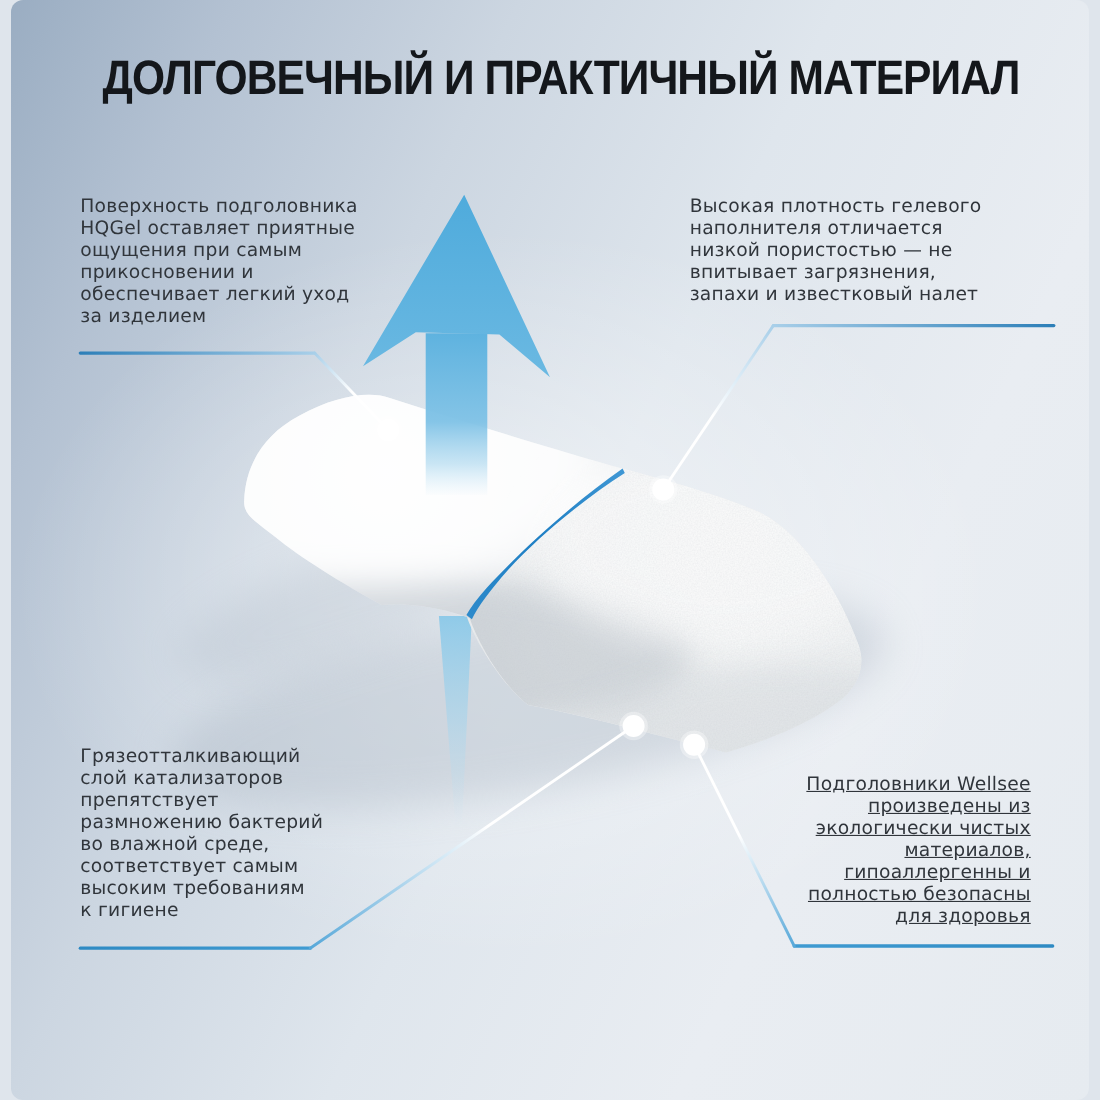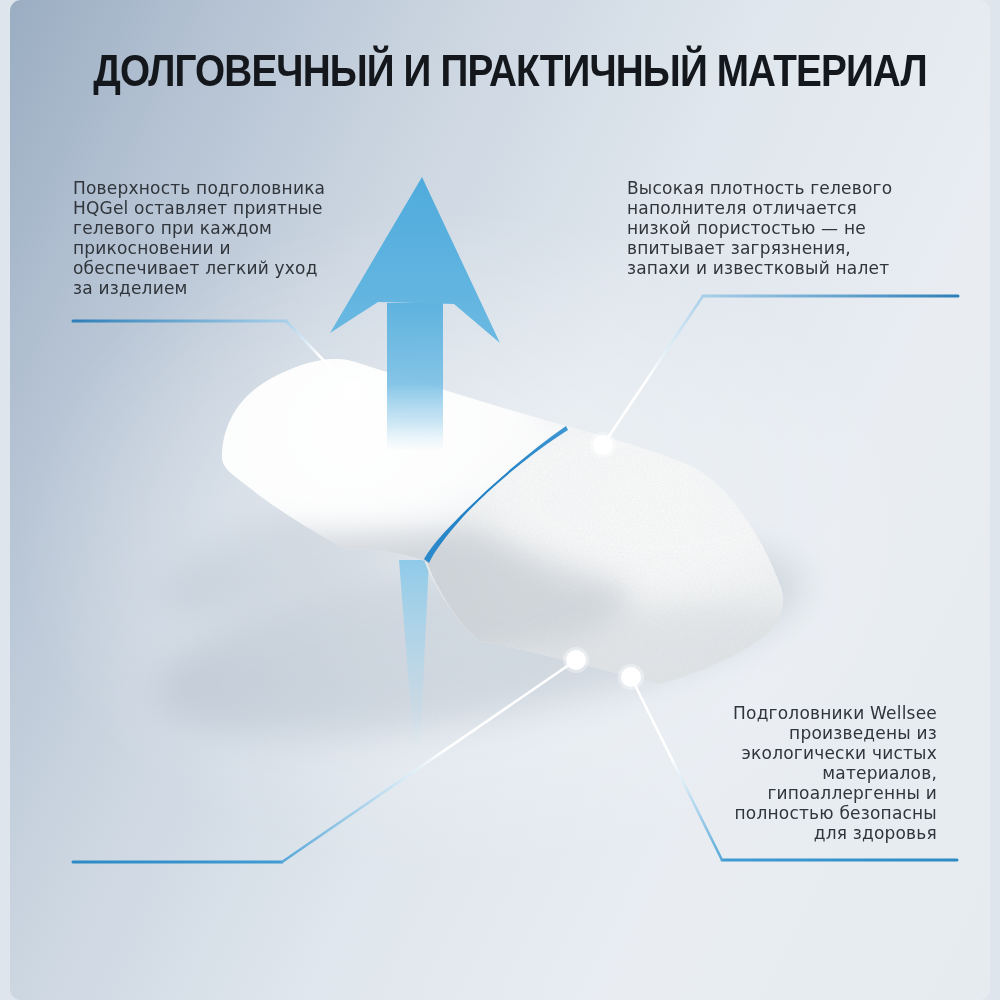--- a/index.html
+++ b/index.html
@@ -17,21 +17,21 @@
     letter-spacing:-1px;color:#14171b;transform:scaleX(.88);transform-origin:50% 50%;
     white-space:nowrap;
   }
   .block{
     position:absolute;font-family:"DejaVu Sans","Liberation Sans",sans-serif;
     font-size:17px;line-height:20px;letter-spacing:.2px;color:#30353b;white-space:pre-line;
   }
   .blk-tl{left:63px;top:178px;width:290px;text-align:left;}
   .blk-tr{right:53px;top:178px;width:310px;text-align:left;}
   .blk-bl{left:63px;top:678px;width:290px;text-align:left;}
-  .blk-br{right:53px;top:703px;width:270px;text-align:right;}
+  .blk-br{right:53px;top:703px;width:270px;text-align:right;text-decoration:underline;}
 </style>
 </head>
 <body>
 
 <div id="canvas">
 
   <svg id="scene" width="1000" height="1000" viewBox="0 0 1000 1000">
     <defs>
       <clipPath id="clipPillow">
         <path d="M212,455 C213,425 228,396 262,378 C295,360 325,355 345,362
@@ -188,29 +188,37 @@
     <g>
       <circle cx="621" cy="677" r="13" fill="#ffffff" opacity=".35"></circle>
       <circle cx="621" cy="677" r="10" fill="#ffffff"></circle>
     </g>
   </svg>
 
   <div class="page-title">ДОЛГОВЕЧНЫЙ И ПРАКТИЧНЫЙ МАТЕРИАЛ</div>
 
   <div class="block blk-tl">Поверхность подголовника
 HQGel оставляет приятные
-гелевого при каждом
+ощущения при самым
 прикосновении и
 обеспечивает легкий уход
 за изделием</div>
   <div class="block blk-tr">Высокая плотность гелевого
 наполнителя отличается
 низкой пористостью — не
 впитывает загрязнения,
 запахи и известковый налет</div>
+  <div class="block blk-bl">Грязеотталкивающий
+слой катализаторов
+препятствует
+размножению бактерий
+во влажной среде,
+соответствует самым
+высоким требованиям
+к гигиене</div>
   <div class="block blk-br">Подголовники Wellsee
 произведены из
 экологически чистых
 материалов,
 гипоаллергенны и
 полностью безопасны
 для здоровья</div>
 
 </div>
 

